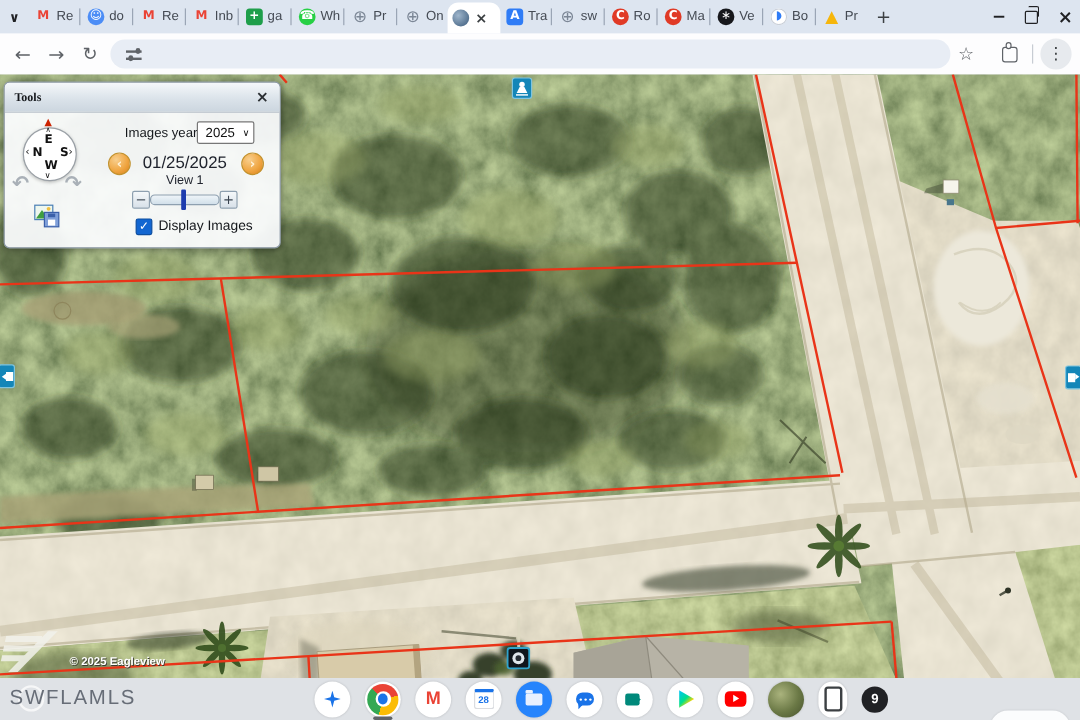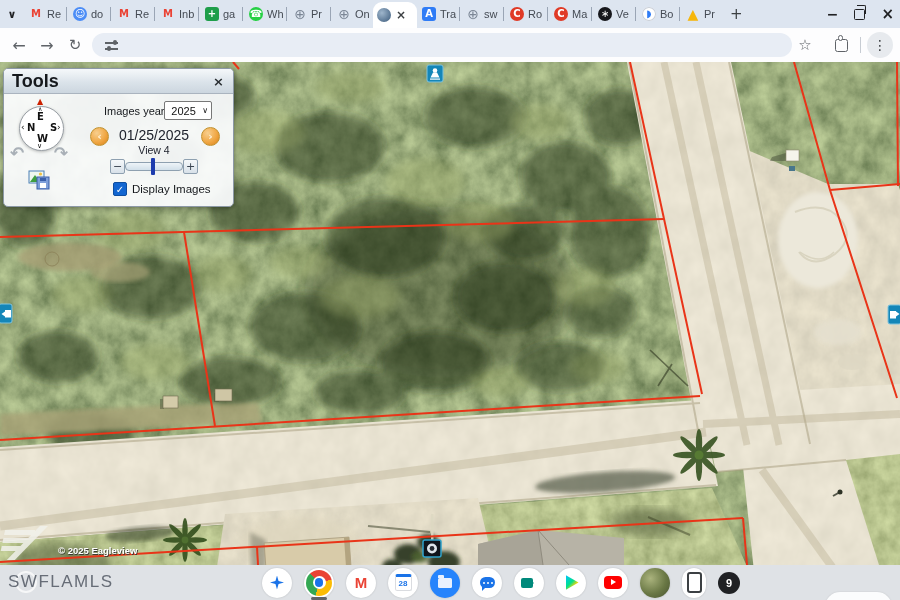--- a/index.html
+++ b/index.html
@@ -51,21 +51,21 @@
 
   
   #map{position:absolute;left:0;top:62px;width:900px;height:538px;}
   #map svg{display:block;}
 
   
   #tools{position:absolute;left:3px;top:6px;width:229px;height:137px;background:rgba(252,253,255,.93);
     border:1px solid #8c98a6;border-radius:5px;box-shadow:0 1px 5px rgba(0,0,0,.35);z-index:5;}
   #tools-header{height:24px;background:linear-gradient(#f5f8fa,#dbe3ea 55%,#ccd6df);border-bottom:1px solid #aab4bf;
     border-radius:4px 4px 0 0;display:flex;align-items:center;}
-  #tools-title{font-size:18px;font-weight:bold;color:#15181c;padding-left:8px;flex:1;}
+  #tools-title{font-size:10px;font-weight:bold;color:#15181c;padding-left:8px;flex:1;font-family:Liberation Serif, serif;}
   #tools-close{font-family:"DejaVu Sans",sans-serif;font-weight:bold;font-size:13px;color:#2b2f33;padding-right:9px;}
   .compass{position:absolute;left:8px;top:30px;width:64px;height:66px;font-family:"DejaVu Sans",sans-serif;}
   .c-circle{position:absolute;left:7px;top:7px;width:43px;height:43px;border-radius:50%;background:#fff;
     border:1.5px solid #9aa0a6;box-shadow:0 1px 3px rgba(0,0,0,.25);}
   .compass span{position:absolute;line-height:1;color:#111;}
   .c-needle{left:25px;top:-1px;color:#cc2200 !important;font-size:8px;}
   .c-mark-e{left:26px;top:7px;font-size:6px;}
   .c-e{left:25px;top:13px;font-size:10px;font-weight:bold;}
   .c-mark-n{left:9px;top:24px;font-size:9px;}
   .c-n{left:15px;top:24px;font-size:10px;font-weight:bold;}
@@ -555,21 +555,21 @@
       </div>
       <span id="iy-label">Images year:</span>
       <div id="year-select">
         <span class="yv">2025</span>
         <span class="yc glyph">∨</span>
       </div>
       <div id="prev-btn" class="navbtn">‹</div>
       <div id="next-btn" class="navbtn">›</div>
       <div id="date-block">
         <div id="date-line">01/25/2025</div>
-        <div id="view-line">View 4</div>
+        <div id="view-line">View 1</div>
       </div>
       <div id="slider-row">
         <div class="sl-btn">−</div>
         <div id="sl-track">
           <div id="sl-thumb"></div>
         </div>
         <div class="sl-btn">+</div>
       </div>
       <svg id="save-icon" width="23" height="21" viewBox="0 0 23 21">
         <rect x="1" y="1" width="15" height="12" fill="#eef7ee" stroke="#4a7fb5"></rect>

